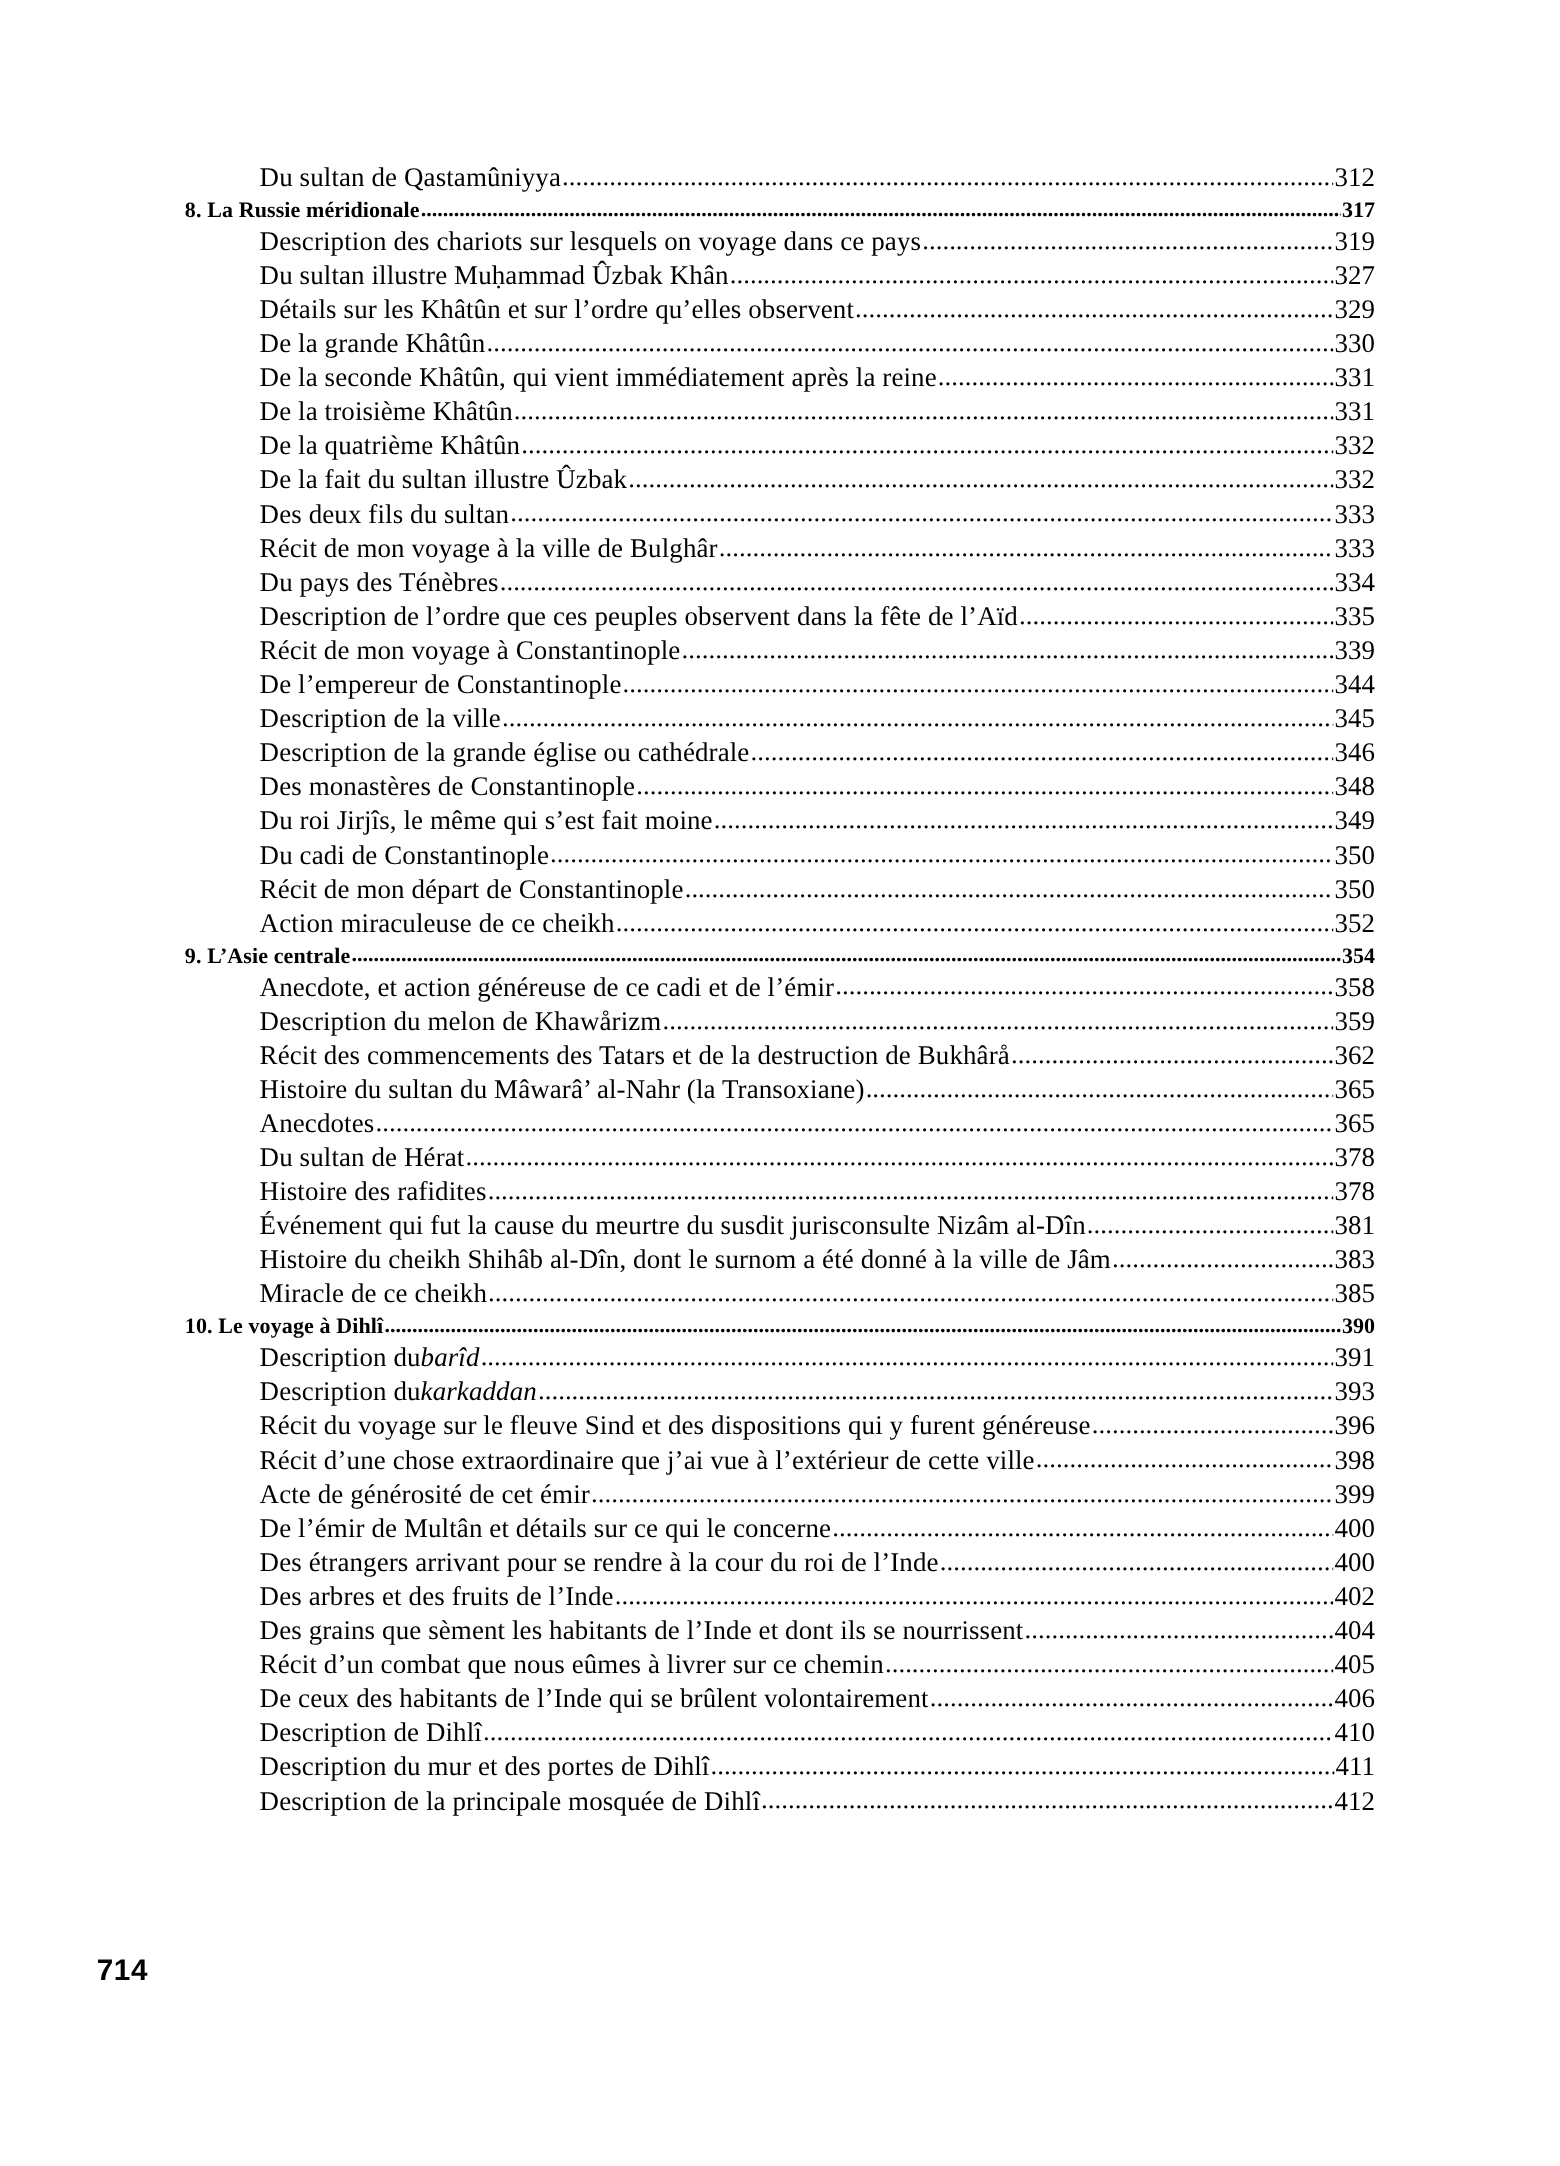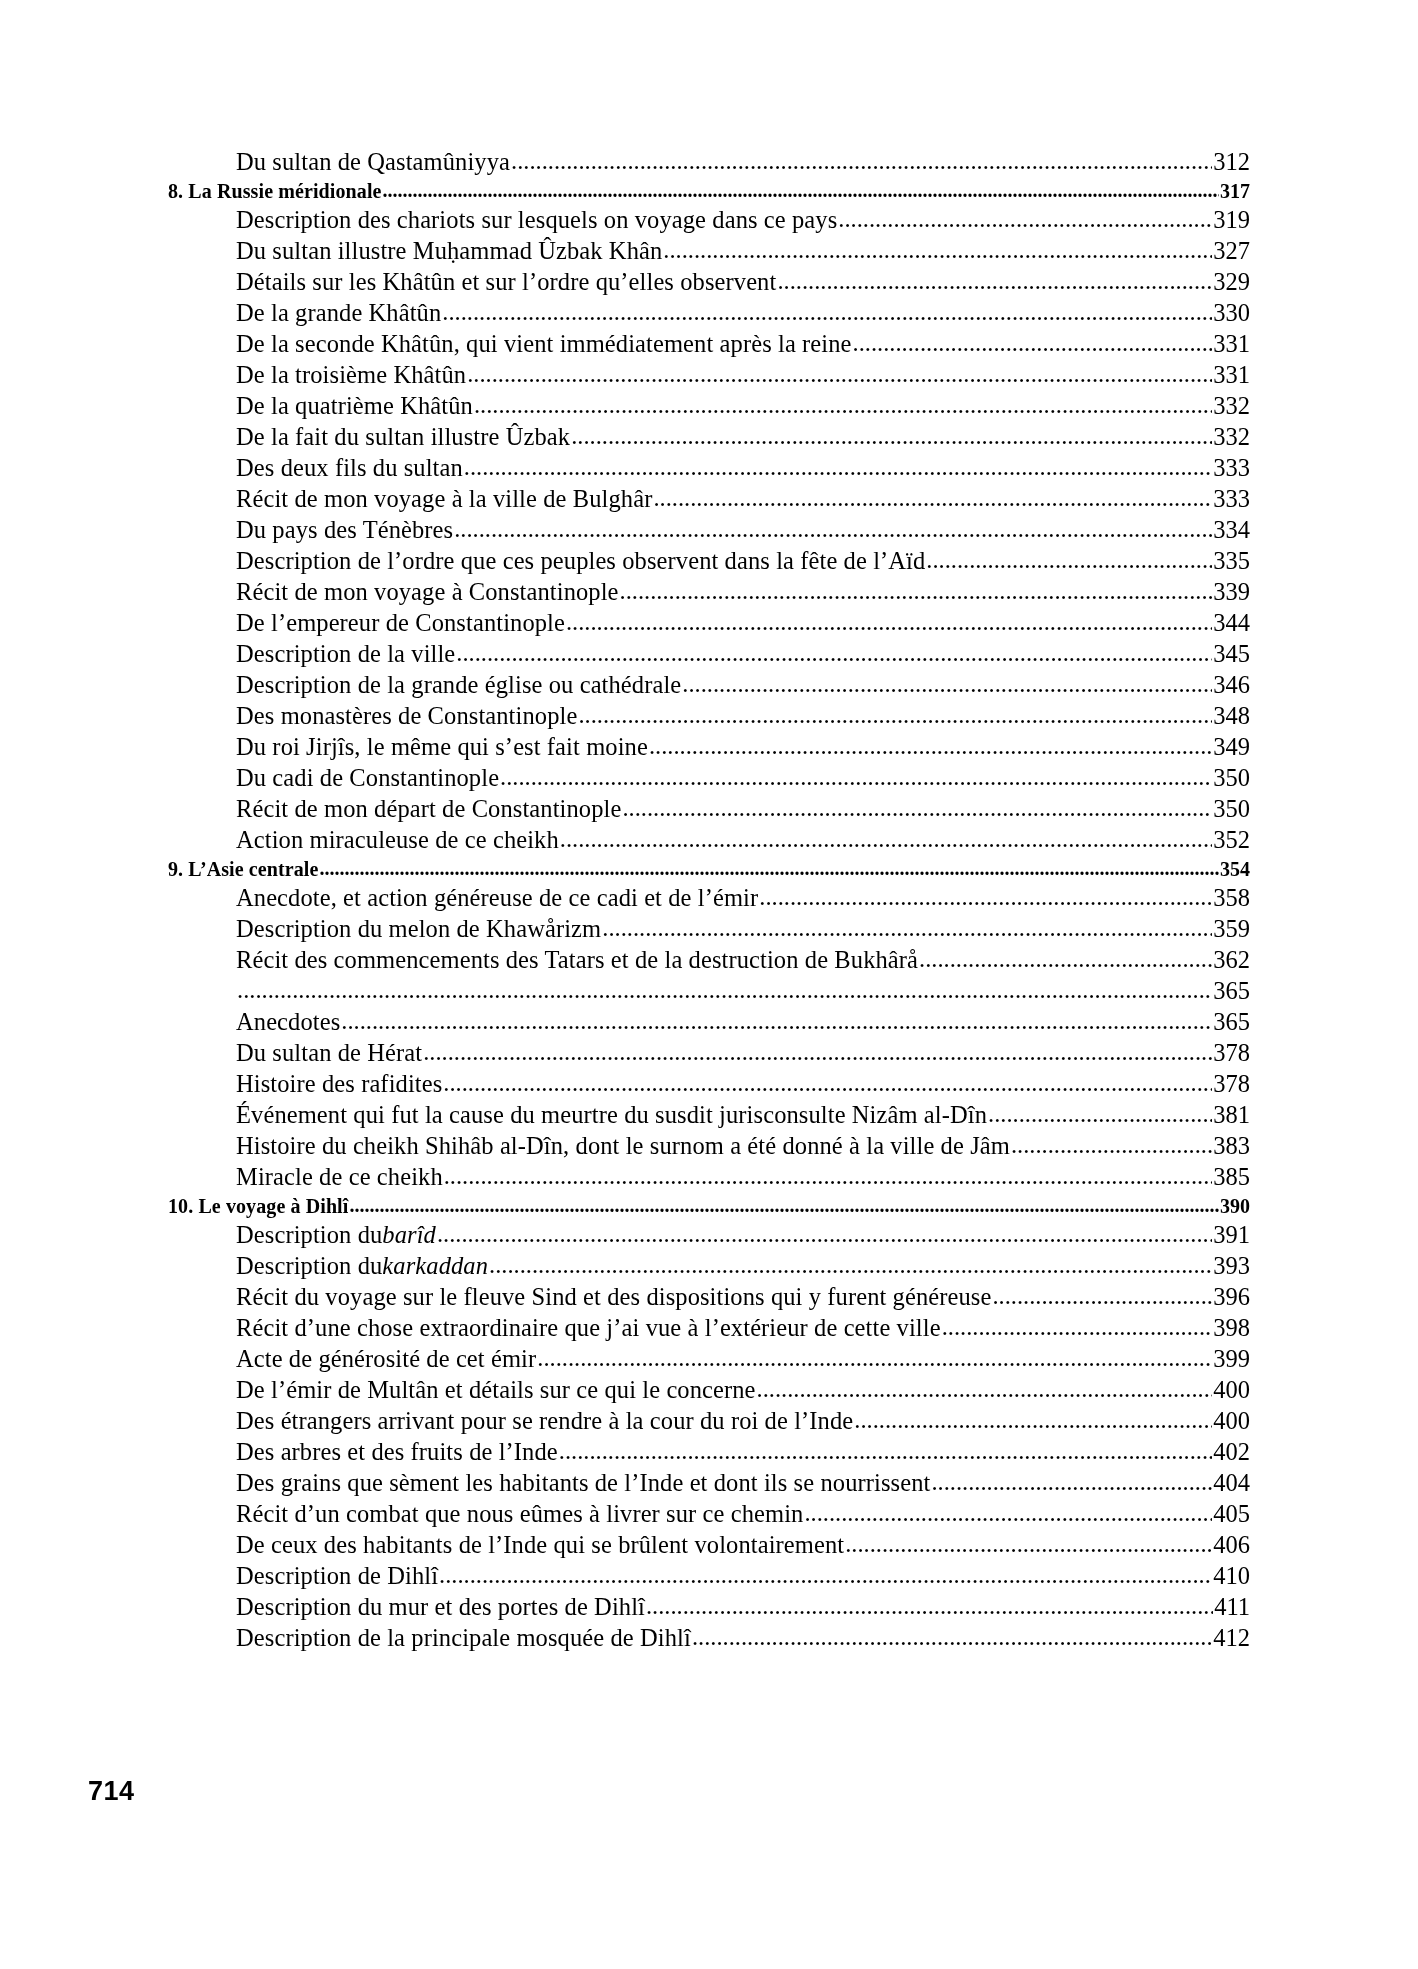--- a/index.html
+++ b/index.html
@@ -221,20 +221,21 @@
         <span class="txt">Description du melon de Khawårizm</span>
         <span class="dots">.......................................................................................................................................................................................................</span>
         <span class="pg">359</span>
       </div>
       <div class="toc-entry lvl1">
         <span class="txt">Récit des commencements des Tatars et de la destruction de Bukhârå</span>
         <span class="dots">.......................................................................................................................................................................................................</span>
         <span class="pg">362</span>
       </div>
       <div class="toc-entry lvl1">
+        <span class="txt">Histoire du sultan du Mâwarâ’ al-Nahr (la Transoxiane)</span>
         <span class="dots">.......................................................................................................................................................................................................</span>
         <span class="pg">365</span>
       </div>
       <div class="toc-entry lvl1">
         <span class="txt">Anecdotes</span>
         <span class="dots">.......................................................................................................................................................................................................</span>
         <span class="pg">365</span>
       </div>
       <div class="toc-entry lvl1">
         <span class="txt">Du sultan de Hérat</span>

